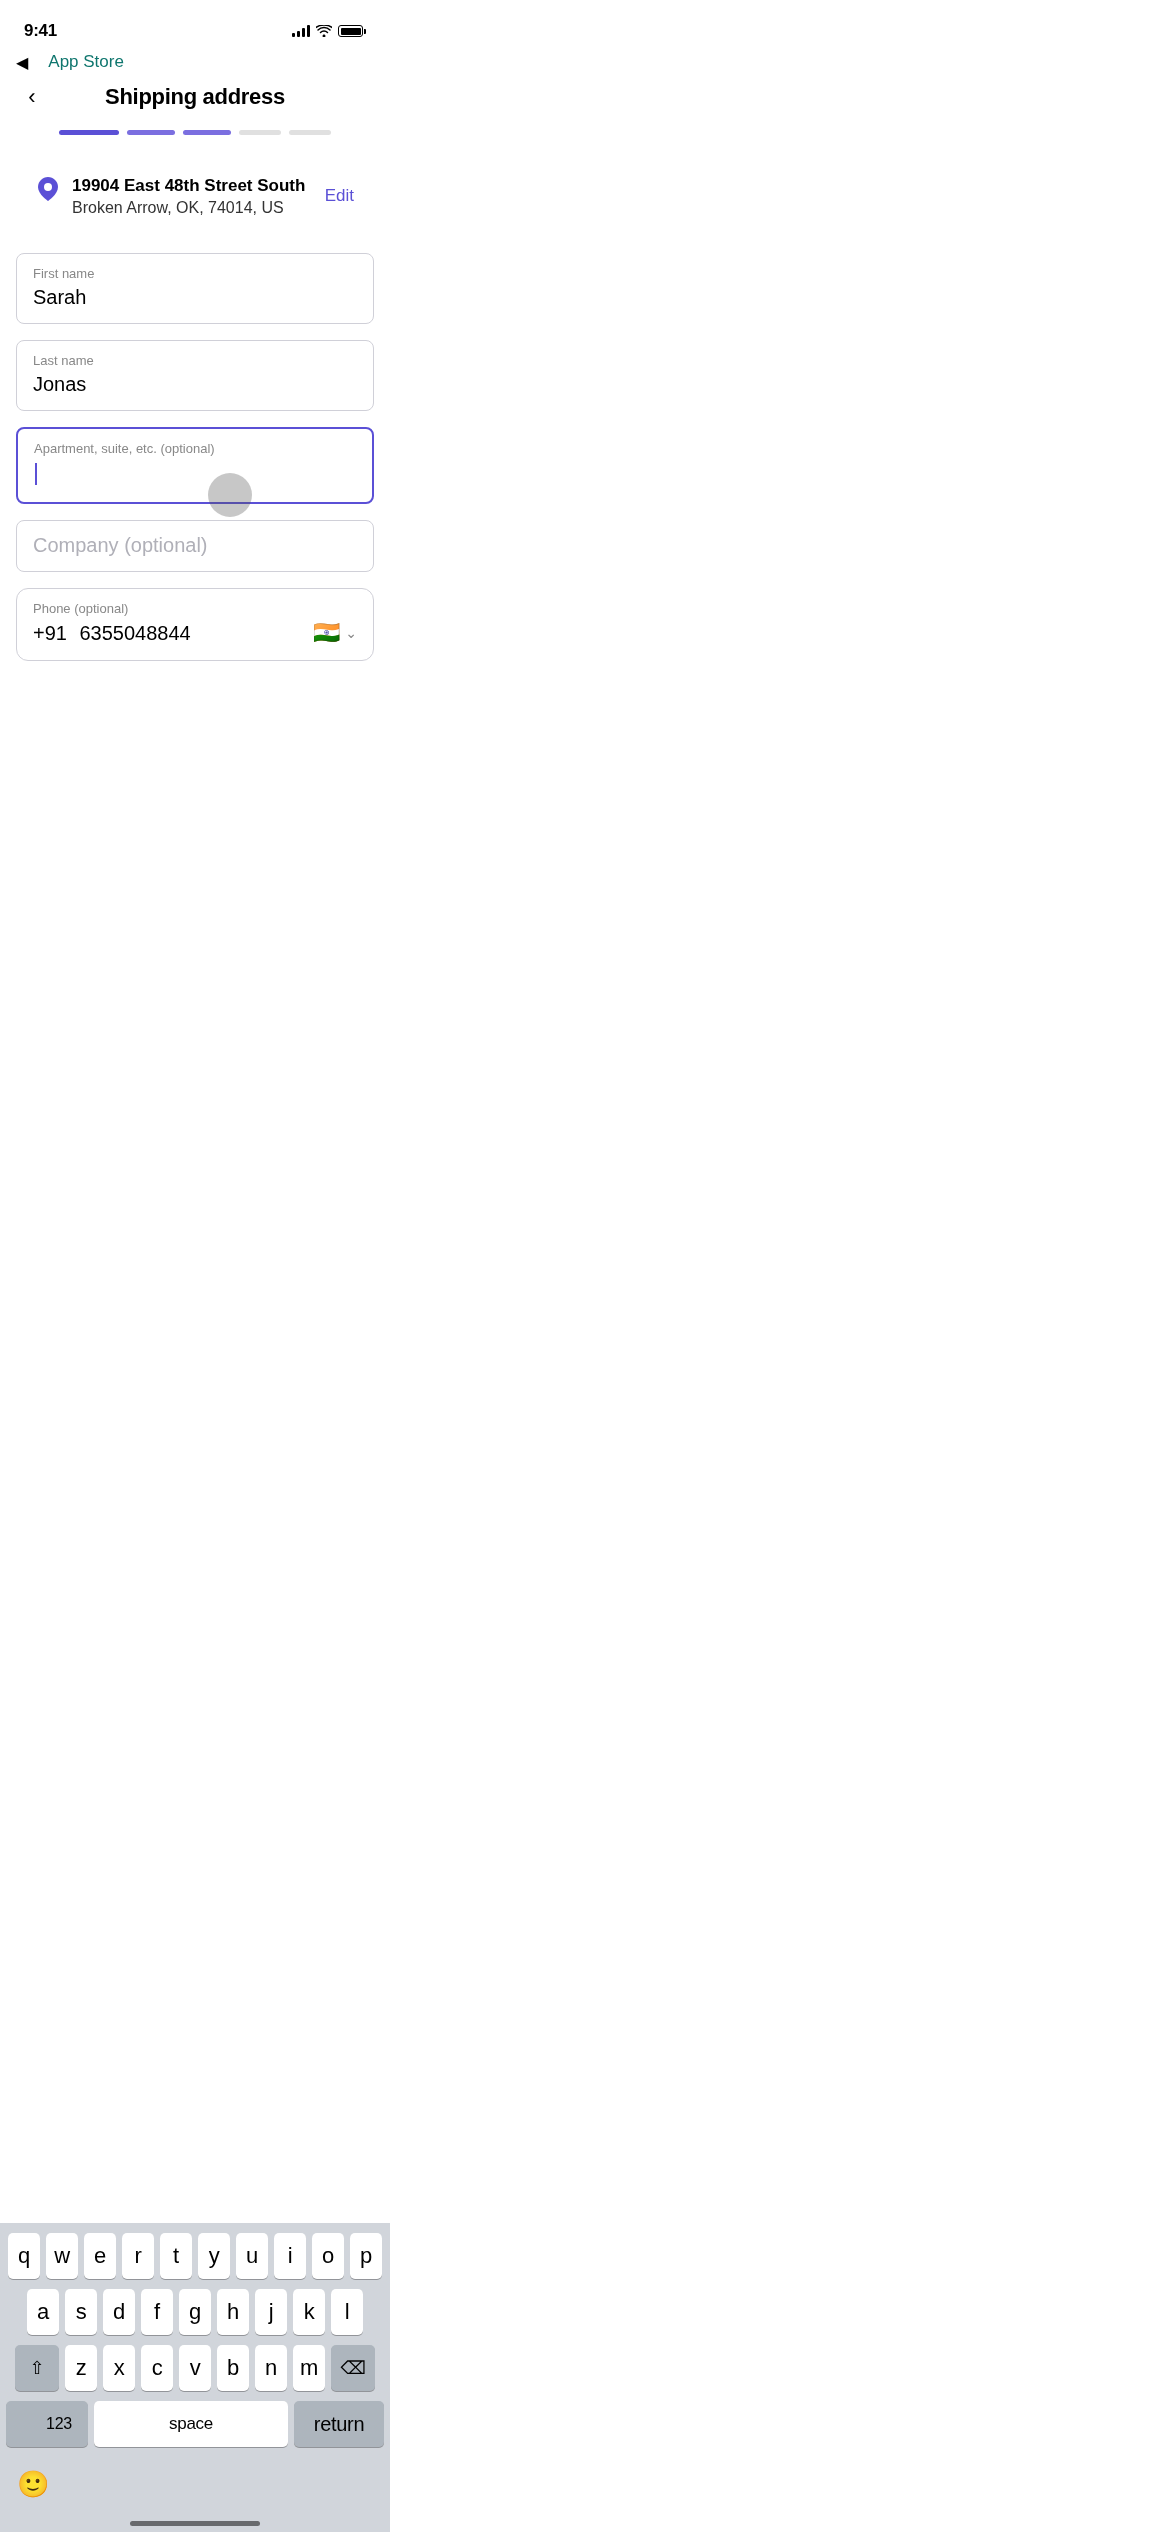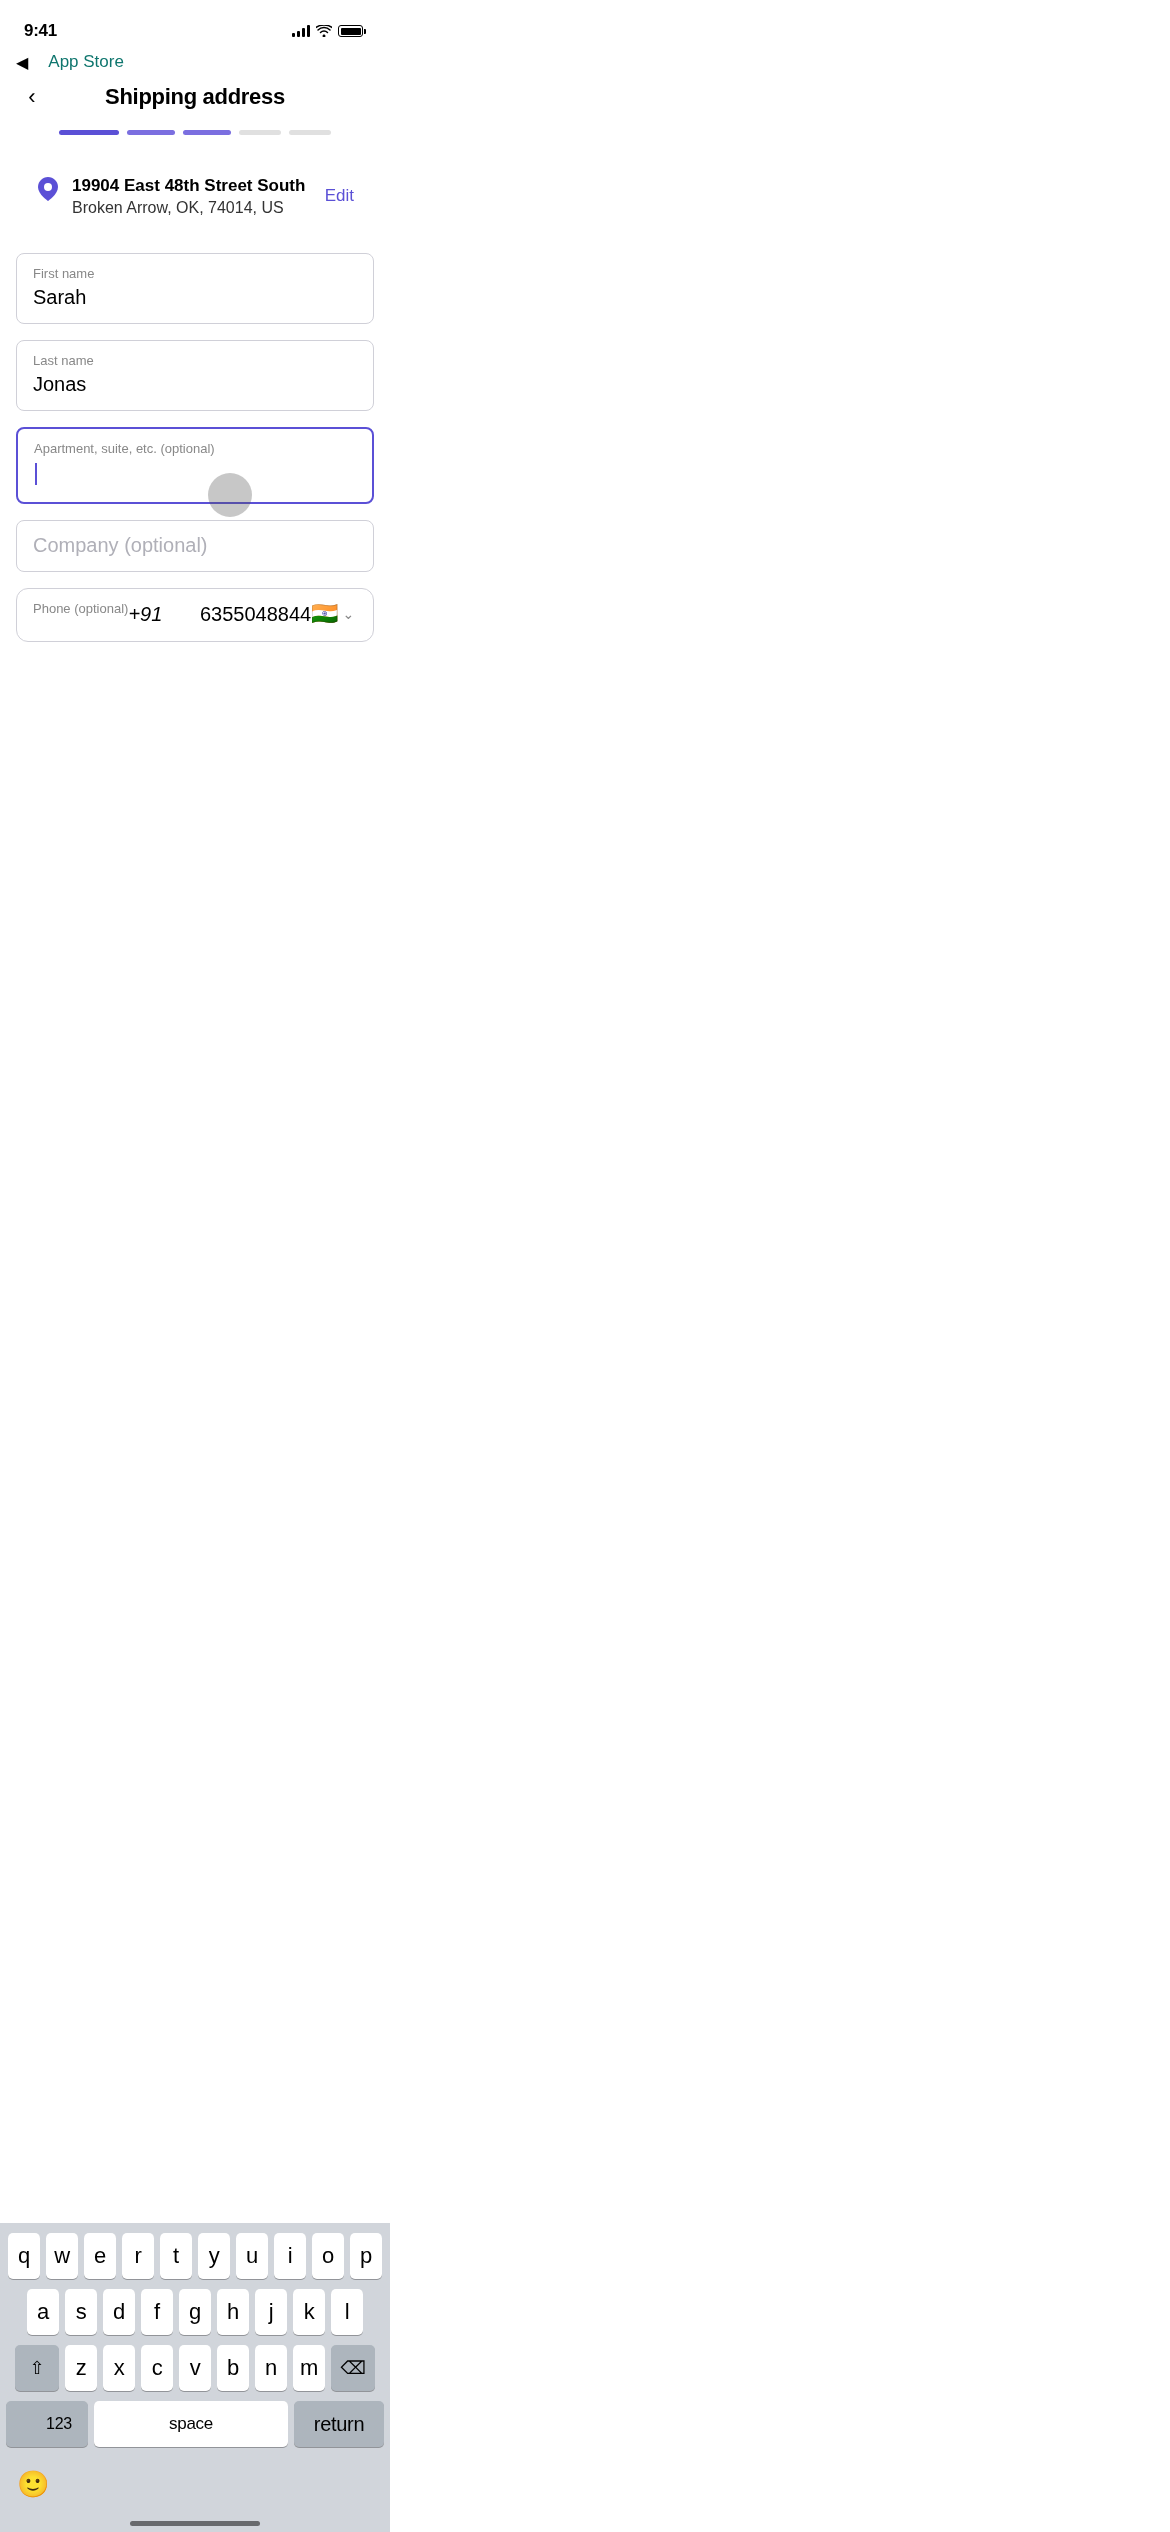--- a/index.html
+++ b/index.html
@@ -262,21 +262,21 @@
       margin-left: 1px;
     }
 
     
     .phone-field {
       border: 1.5px solid #D0D0D8;
       border-radius: 12px;
       padding: 12px 16px 14px;
       background: #fff;
       display: flex;
-      flex-direction: row;
+      flex-direction: column;
     }
 
     .phone-row {
       display: flex;
       align-items: center;
       justify-content: space-between;
     }
 
     .phone-value {
       font-size: 20px;
@@ -488,21 +488,21 @@
   </div>
 
   <div class="form-field">
     <span class="field-placeholder">Company (optional)</span>
   </div>
 
   <div class="phone-field">
     <span class="field-label">Phone (optional)</span>
     <div class="phone-row">
       <span class="phone-value">
-        <span style="margin-right:32px;font-style:italic;">+91</span>
+        <span style="margin-right:7px;">+91</span>
         <span>6355048844</span>
       </span>
       <div class="phone-flag-selector">
         <span class="flag-emoji">🇮🇳</span>
         <span class="dropdown-arrow">⌄</span>
       </div>
     </div>
   </div>
 
 </div>

